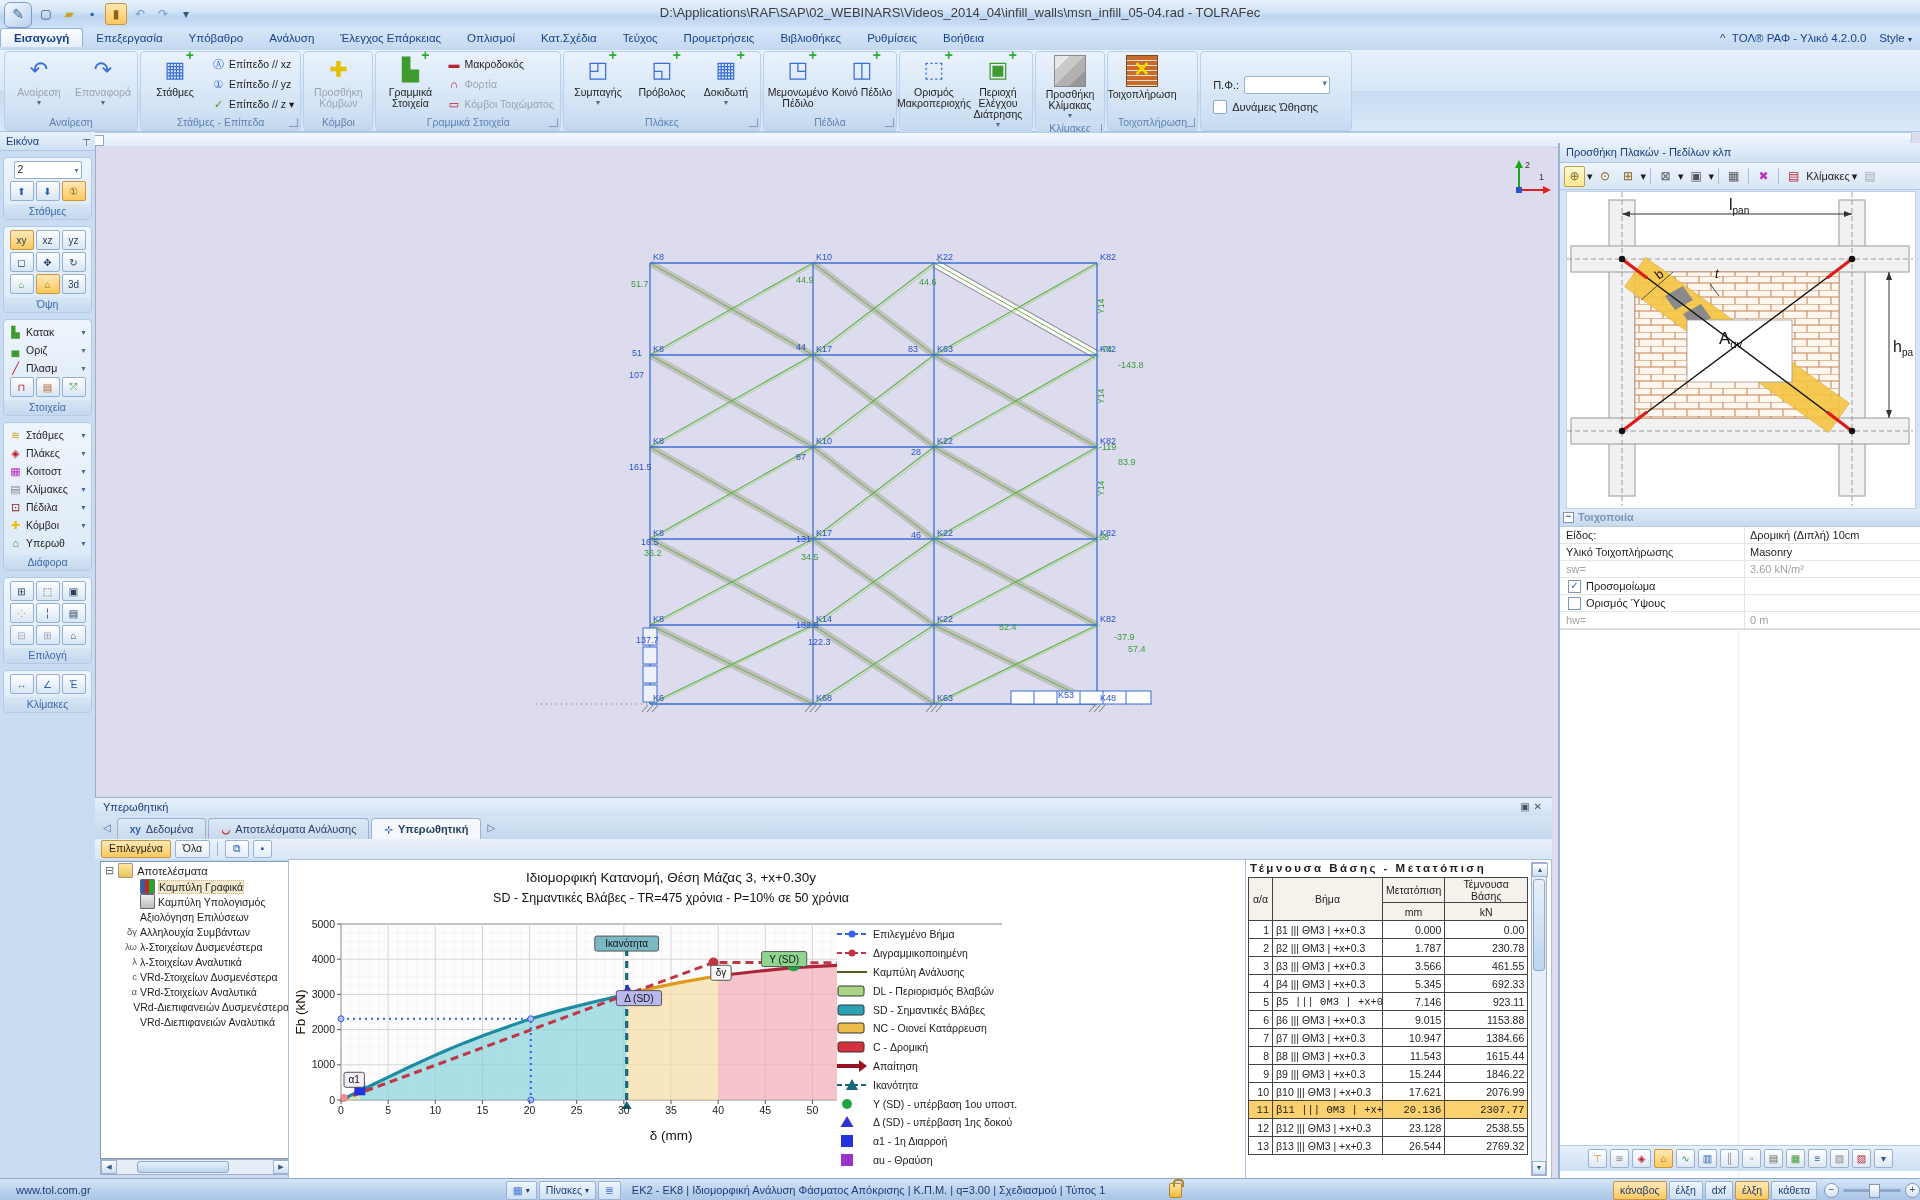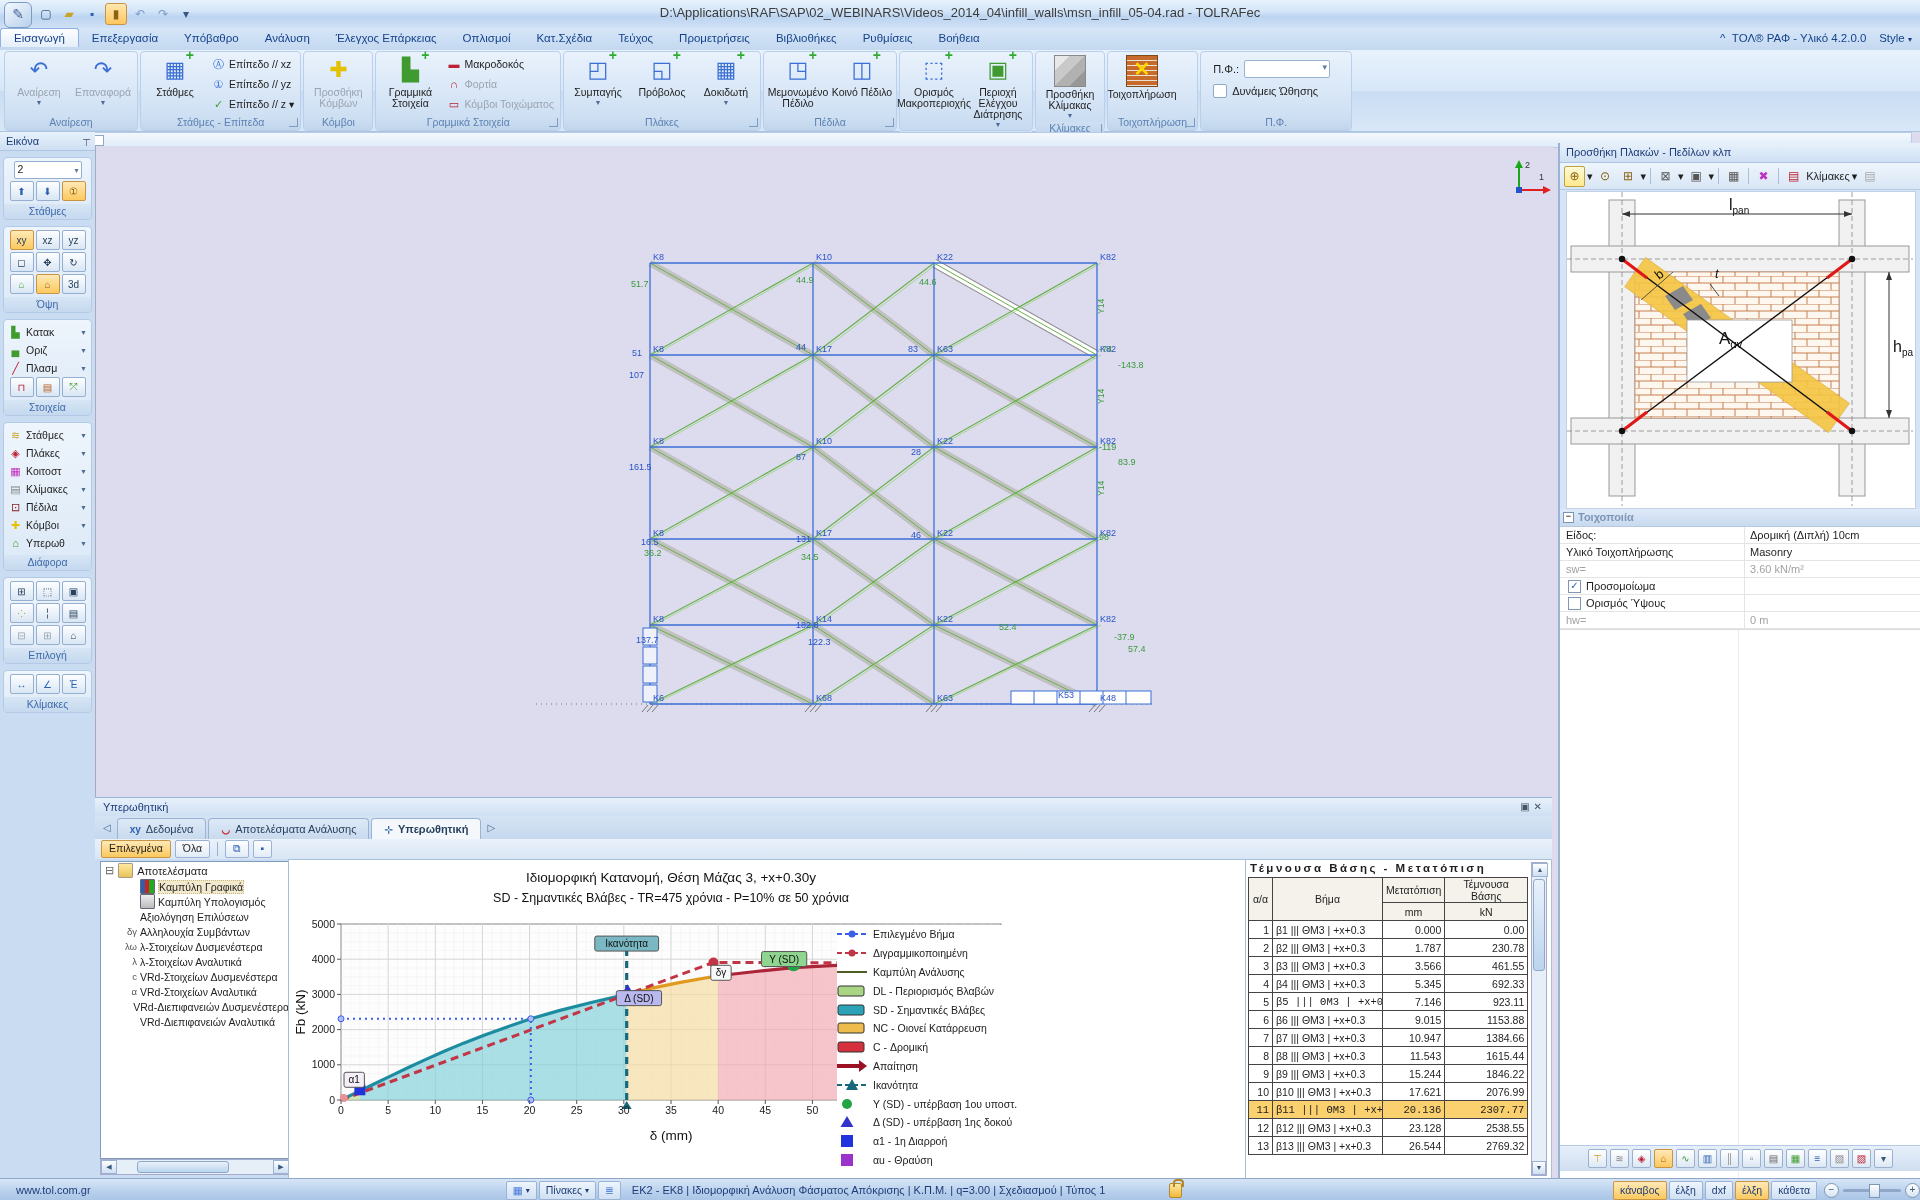--- a/index.html
+++ b/index.html
@@ -14,21 +14,21 @@
     text-align:center;line-height:23px;color:#3a5f92;font-size:14px;}
   .qat{position:absolute;left:36px;top:3px;display:flex;gap:3px;align-items:center;}
   .qbtn{width:20px;height:20px;border-radius:3px;display:flex;align-items:center;justify-content:center;font-size:12px;color:#35597f;}
   .qbtn.on{background:linear-gradient(#ffe8b0,#ffc65e);border:1px solid #c89445;}
   #titletext{position:absolute;left:0;top:0;width:1920px;height:26px;text-align:center;
     line-height:26px;color:#3c3c3c;font-size:13px;}
   
   #tabrow{position:absolute;left:0;top:28px;width:1920px;height:22px;background:linear-gradient(#d6e6f8,#c3d8f0);}
   .rtab{display:inline-block;padding:3px 13px 3px 13px;color:#15428b;font-size:11.5px;cursor:default;}
   .rtab.active{background:linear-gradient(#fdfeff,#e4eefa);border:1px solid #8db2e3;border-bottom:none;
-    border-radius:3px 3px 0 0;color:#15428b;font-weight:normal;}
+    border-radius:3px 3px 0 0;color:#15428b;font-weight:bold;}
   #verbox{position:absolute;right:8px;top:4px;color:#15428b;font-size:11.5px;}
   
   #ribbon{position:absolute;left:0;top:50px;width:1920px;height:82px;
     background:linear-gradient(#e8f2fd 0%,#d7e7f8 50%,#c9dcf2 51%,#d9e8f8 100%);
     border-bottom:1px solid #abc4e2;display:flex;align-items:stretch;padding-left:3px;box-sizing:border-box;}
   .rgroup{display:flex;flex-direction:column;margin:1px 1px 0 1px;border:1px solid #bad0ea;border-radius:4px;
     background:linear-gradient(#e9f2fc,#d3e3f5 70%,#c6daf0);}
   .rg-items{flex:1;display:flex;align-items:stretch;padding:1px 2px;}
   .rg-label{height:14px;line-height:13px;text-align:center;font-size:10.5px;color:#5e82b4;
     background:linear-gradient(#cfe0f2,#c0d5ec);border-radius:0 0 3px 3px;position:relative;padding:0 10px;}
@@ -311,21 +311,21 @@
         <div class="rg-items">
           <div class="bigbtn">
             <div class="bigicon i-brick"></div>
             <div class="blab">Τοιχοπλήρωση</div>
           </div>
         </div>
         <div class="rg-label">Τοιχοπλήρωση<span class="rg-dlg"></span></div>
       </div>
       <div class="rgroup" style="min-width: 150px;">
         <div class="rg-items">
-          <div style="padding: 4px 2px;">
+          <div style="padding: 20px 2px;">
             <div class="pfrow">
               <span>Π.Φ.:</span>
               <span class="pfdrop"></span>
             </div>
             <div class="pfrow">
               <span class="cbx"></span>
               <span>Δυνάμεις Ώθησης</span>
             </div>
           </div>
         </div>

